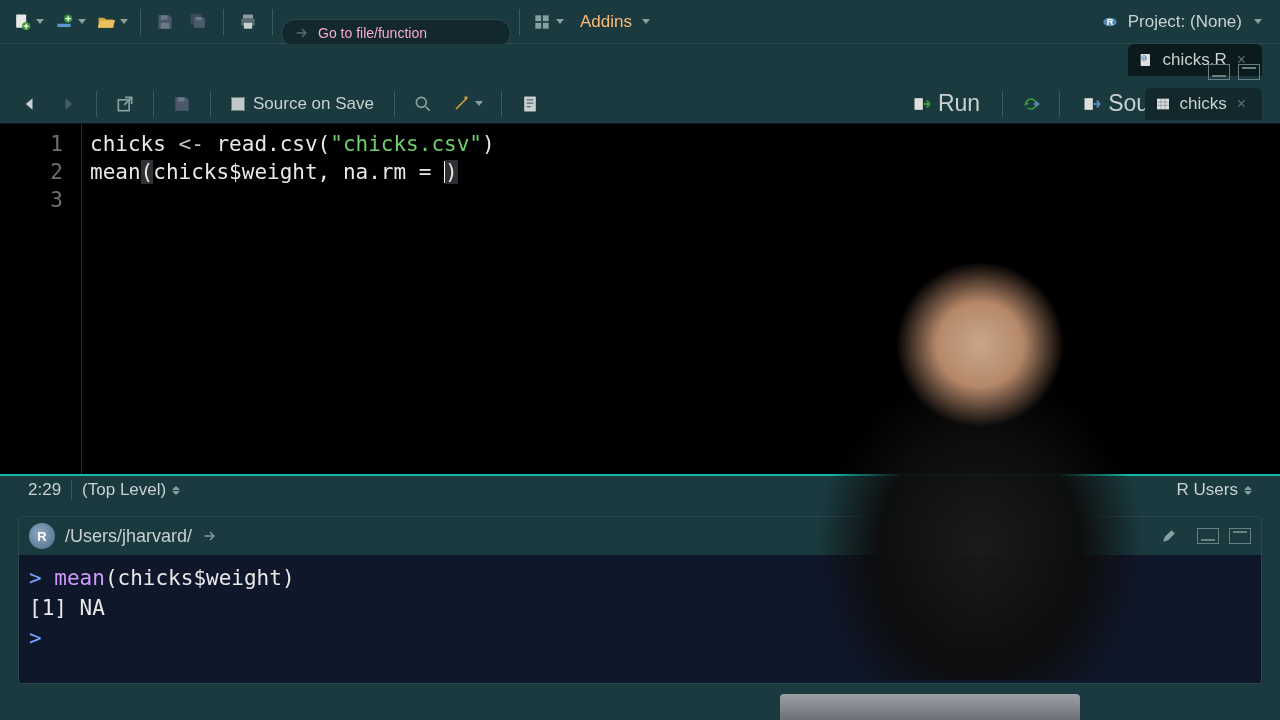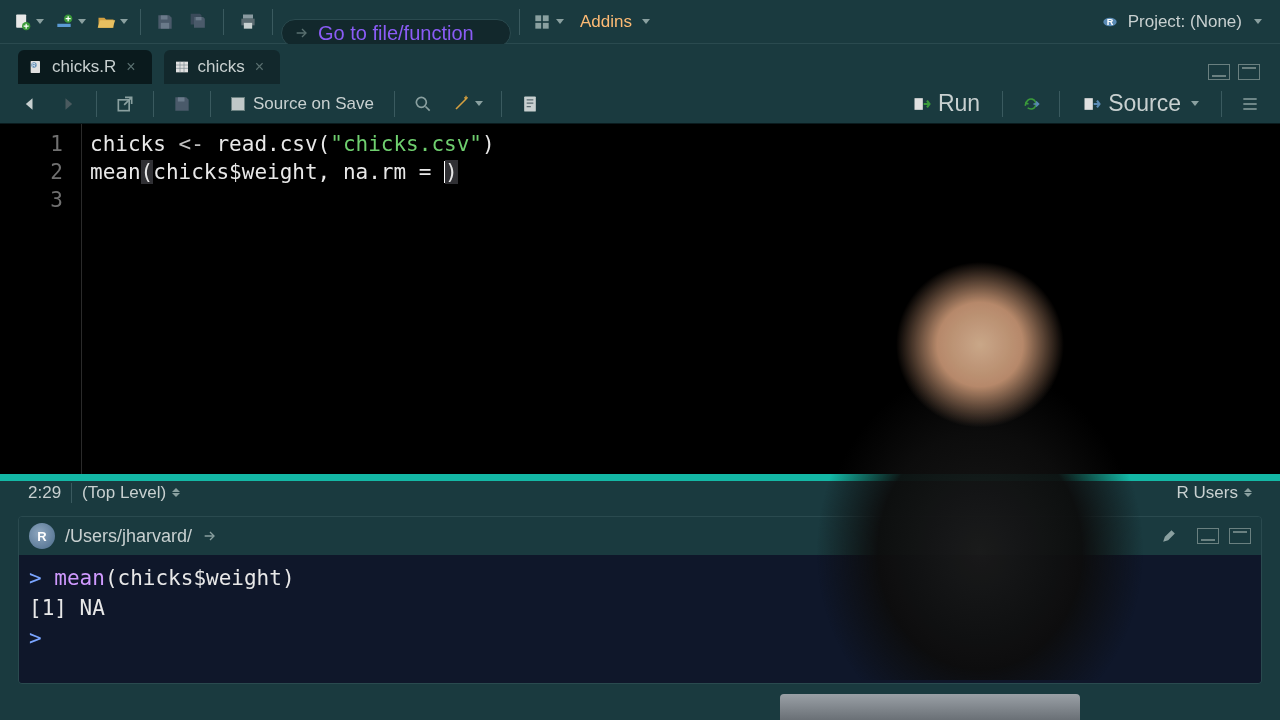--- a/index.html
+++ b/index.html
@@ -48,22 +48,22 @@
 }
 .go-to-input {
   background: #12282c;
   border: 1px solid #2a4a4f;
   height: 28px;
   width: 230px;
   border-radius: 14px;
   display: flex;
   align-items: center;
   padding: 0 12px;
-  color: #8b5cf6;
-  font-size: 20px;
+  color: #f9a8d4;
+  font-size: 14px;
   gap: 8px;
   margin-top: 23px;
 }
 .addins-btn {
   display: flex;
   align-items: center;
   padding: 0 10px;
   height: 32px;
   font-size: 17px;
   color: #fdba74;
@@ -80,20 +80,21 @@
 
 
 .tabs-row {
   display: flex;
   align-items: flex-end;
   height: 40px;
   padding: 0 18px;
   gap: 12px;
   background: #1a3a3f;
   position: relative;
+  flex-direction: column;
 }
 .tab {
   display: flex;
   align-items: center;
   gap: 8px;
   padding: 6px 14px 6px 10px;
   background: #0a1a1d;
   border-radius: 6px 6px 0 0;
   font-size: 17px;
   height: 34px;
@@ -194,21 +195,21 @@
 }
 
 
 .status-bar {
   height: 30px;
   background: #1a3a3f;
   display: flex;
   align-items: center;
   padding: 0 18px;
   font-size: 17px;
-  border-top: 7px solid #14b8a6;
+  border-top: 2px solid #14b8a6;
 }
 .status-seg {
   display: flex;
   align-items: center;
   gap: 6px;
   padding: 0 10px;
 }
 .updown-caret {
   display: flex;
   flex-direction: column;

